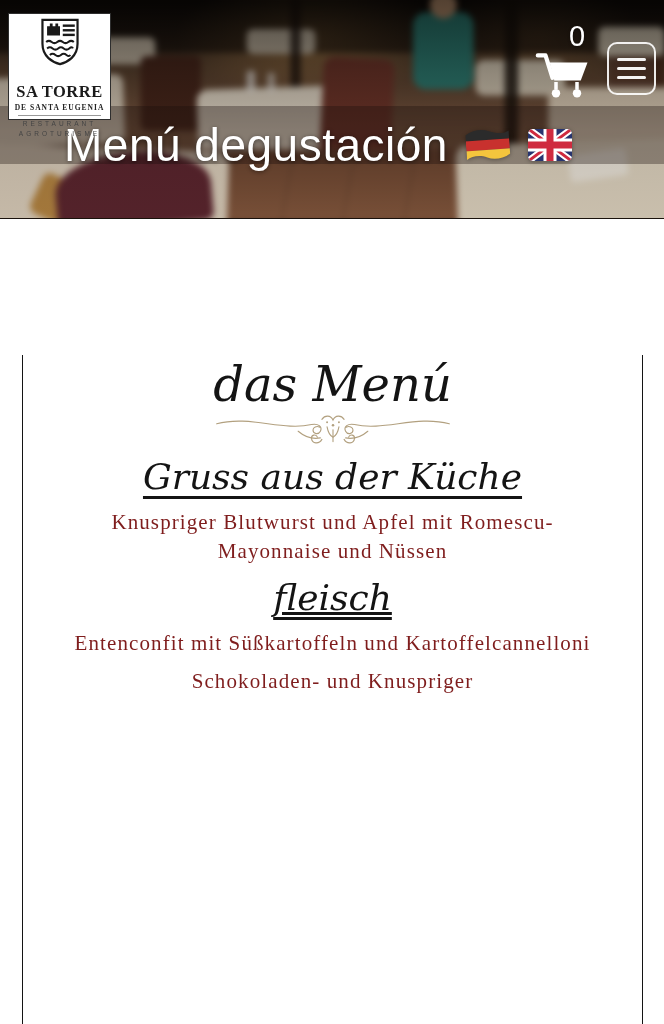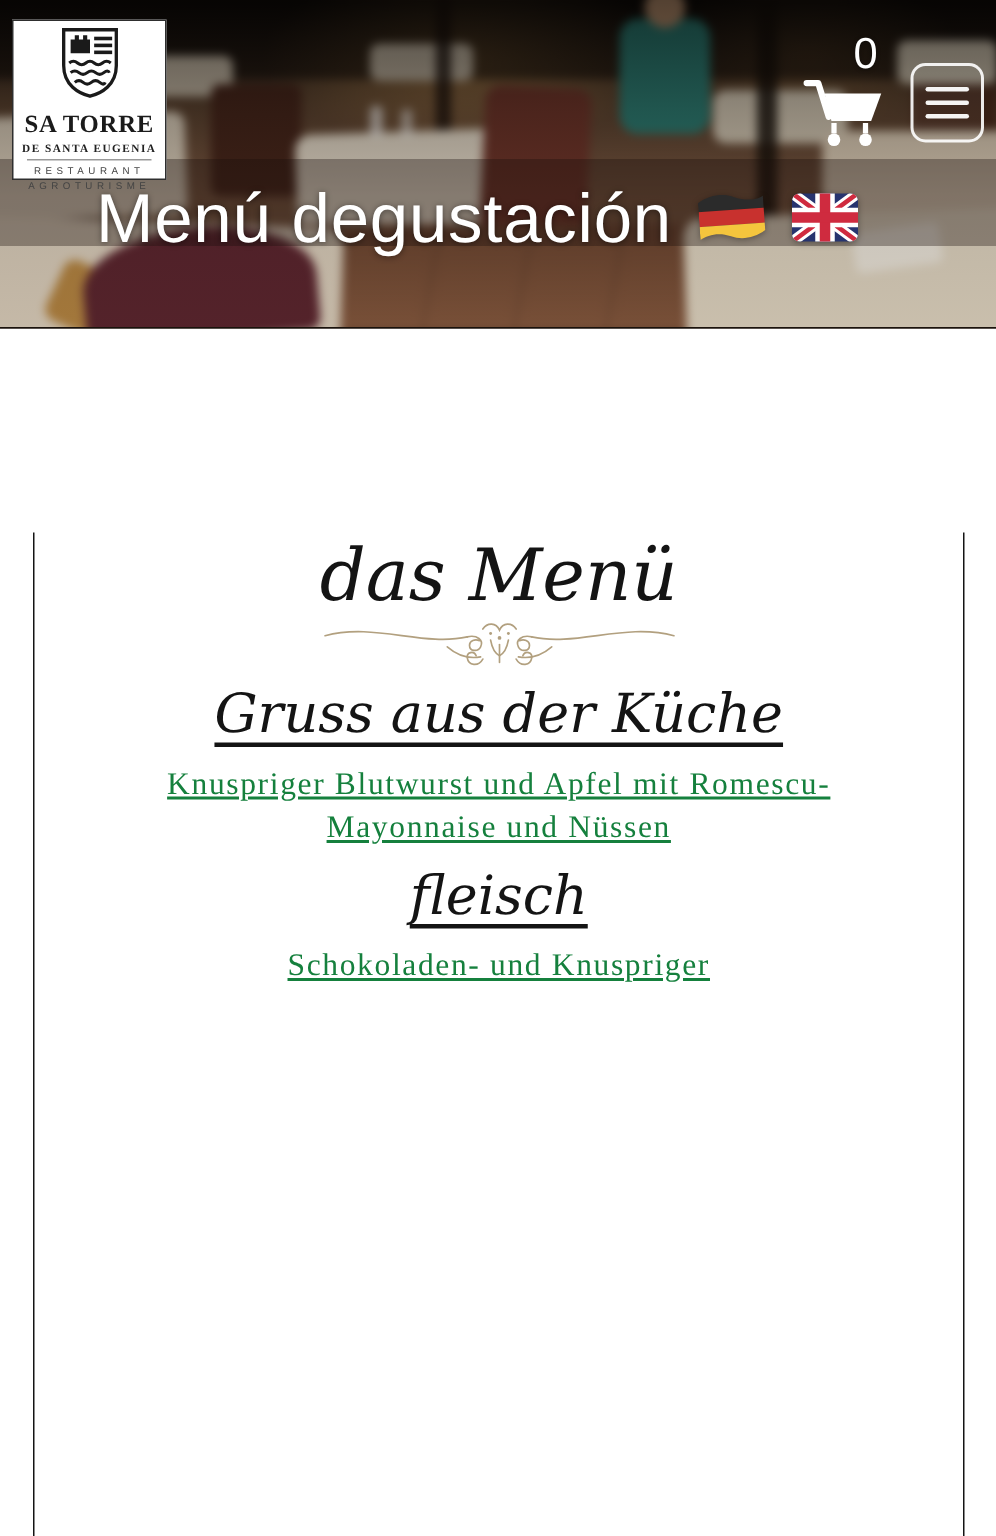--- a/index.html
+++ b/index.html
@@ -12,21 +12,21 @@
   .hero{position:relative;width:664px;height:218px;background:#2a1f17;overflow:hidden;border-bottom:1px solid #1a120c;}
   .scene{position:absolute;inset:0;filter:blur(3px);transform:scale(1.04);}
   .scene div{position:absolute;}
   .overlay{position:absolute;inset:0;
     background:linear-gradient(180deg,rgba(0,0,0,.58) 0%,rgba(8,5,3,.34) 34%,rgba(20,12,7,.20) 60%,rgba(35,22,12,.16) 100%);}
   .title-band{position:absolute;left:0;right:0;top:106px;height:58px;background:rgba(25,16,11,.34);}
 
   
   .logo-box{position:absolute;left:8px;top:13px;width:103px;height:107px;background:#fff;
     border:1px solid #2e2e2e;box-sizing:border-box;text-align:center;padding-top:4px;z-index:6;cursor:pointer;}
-  .logo-name{font-family:"Liberation Serif",serif;font-size:16.5px;font-weight:700;letter-spacing:.5px;color:#1b1b1b;line-height:1.05;margin-top:3px;}
+  .logo-name{font-family:"Liberation Serif",serif;font-size:16.5px;font-weight:700;letter-spacing:.5px;color:#1b1b1b;line-height:1.05;margin-top:13px;}
   .logo-sub{font-family:"Liberation Serif",serif;font-size:7.5px;font-weight:700;letter-spacing:1px;color:#222;margin-top:3px;}
   .logo-tag{margin:3px 9px 0;border-top:1px solid #999;padding-top:2.5px;font-size:6.5px;letter-spacing:3px;color:#444;line-height:1.6;}
 
   
   .cart-wrap{position:absolute;left:531px;top:22px;z-index:6;width:64px;text-align:center;cursor:pointer;}
   .cart-count{color:#fff;font-size:29px;line-height:1;margin-left:28px;text-shadow:0 1px 3px rgba(0,0,0,.4);}
   
   .menu-btn{position:absolute;left:607px;top:42px;width:49px;height:53px;border:2px solid rgba(255,255,255,.9);
     border-radius:10px;box-sizing:border-box;display:flex;flex-direction:column;justify-content:center;gap:6px;
     align-items:center;z-index:6;background:rgba(255,255,255,.05);cursor:pointer;}
@@ -41,23 +41,23 @@
   
   .menu-card{position:absolute;left:22px;top:355px;width:621px;height:900px;box-sizing:border-box;
     border-left:1px solid #141414;border-right:1px solid #141414;text-align:center;background:#fff;}
   .menu-title{font-family:"DejaVu Serif",serif;font-style:italic;font-weight:400;
     font-size:48px;line-height:1.05;color:#141414;margin:4px 0 0;}
   .ornament{display:block;margin:0 auto;}
   h2.script{font-family:"DejaVu Serif",serif;font-style:italic;font-weight:400;color:#141414;
     font-size:36px;line-height:1.2;margin:12px 0 0;text-align:center;}
   h2.script .u{text-decoration:underline;text-decoration-thickness:3px;text-underline-offset:7px;text-decoration-color:#141414;}
   .sec-0 h2.script{margin-top:6px;}
-  .sec-3 h2.script,.sec-4 h2.script{margin-top:10px;}
+  .sec-3 h2.script,.sec-4 h2.script{margin-top:10px;text-decoration:underline;}
   p.desc{font-family:"Liberation Serif",serif;font-size:21px;letter-spacing:1.1px;line-height:1.4;
-    color:#15803d;margin:9px auto 0;max-width:545px;text-decoration:underline;}
+    color:#7f1d1d;margin:9px auto 0;max-width:545px;}
 </style>
 </head>
 <body>
 
 <div class="hero">
   <div class="scene">
     <div style="inset:0;background:linear-gradient(180deg,#120e0b 0%,#33271d 14%,#5a422f 32%,#70513c 50%,#7b5942 66%,#6f4e39 82%,#5c3f2c 100%);"></div>
     <div style="left:180px;top:-20px;width:260px;height:120px;background:radial-gradient(ellipse at center,rgba(214,160,90,.55),transparent 70%);"></div>
     <div style="left:430px;top:-12px;width:200px;height:100px;background:radial-gradient(ellipse at center,rgba(190,140,80,.38),transparent 70%);"></div>
     <div style="left:0;top:0;width:664px;height:55px;background:rgba(10,6,4,.55);"></div>
@@ -153,21 +153,21 @@
         <rect x="16.5" y="0" width="13" height="34" fill="#ffffff"></rect>
         <rect x="0" y="10.5" width="46" height="13" fill="#ffffff"></rect>
         <rect x="19.5" y="0" width="7" height="34" fill="#cf2b3f"></rect>
         <rect x="0" y="13.5" width="46" height="7" fill="#cf2b3f"></rect>
       </g>
     </svg>
   </div>
 </div>
 
 <div class="menu-card">
-  <div class="menu-title">das Menü</div>
+  <div class="menu-title">das Menú</div>
 
   <svg class="ornament" width="310" height="40" viewBox="0 0 330 54">
     <g fill="none" stroke="#b2a07f" stroke-width="1.5" stroke-linecap="round">
       <path d="M8 20 C 52 8 96 30 136 21"></path>
       <path d="M322 20 C 278 8 234 30 194 21"></path>
       <path d="M136 21 c 9 -2 15 3 12 9 c -2.5 5 -10 4 -10 -1.5 c 0 -4 5 -6 9 -4"></path>
       <path d="M194 21 c -9 -2 -15 3 -12 9 c 2.5 5 10 4 10 -1.5 c 0 -4 -5 -6 -9 -4"></path>
       <path d="M150 14 c 4 -6 12 -6 15 1 c 3 -7 11 -7 15 -1"></path>
       <path d="M157 24 q 2 11 8 14 q 6 -3 8 -14"></path>
       <path d="M165 28 l 0 16"></path>
@@ -183,18 +183,19 @@
 
   <section class="sec-0">
     <h2 class="script"><span class="u">Gruss aus der Küche</span></h2>
     <p class="desc">Knuspriger Blutwurst und Apfel mit Romescu-Mayonnaise und Nüssen</p>
   </section>
 
 
 
   <section class="sec-3">
     <h2 class="script"><span class="u">fleisch</span></h2>
+    <p class="desc">Entenconfit mit Süßkartoffeln und Kartoffelcannelloni</p>
   </section>
 
   <section class="sec-4">
     <p class="desc">Schokoladen- und Knuspriger</p>
   </section>
 </div>
 
 </body></html>

